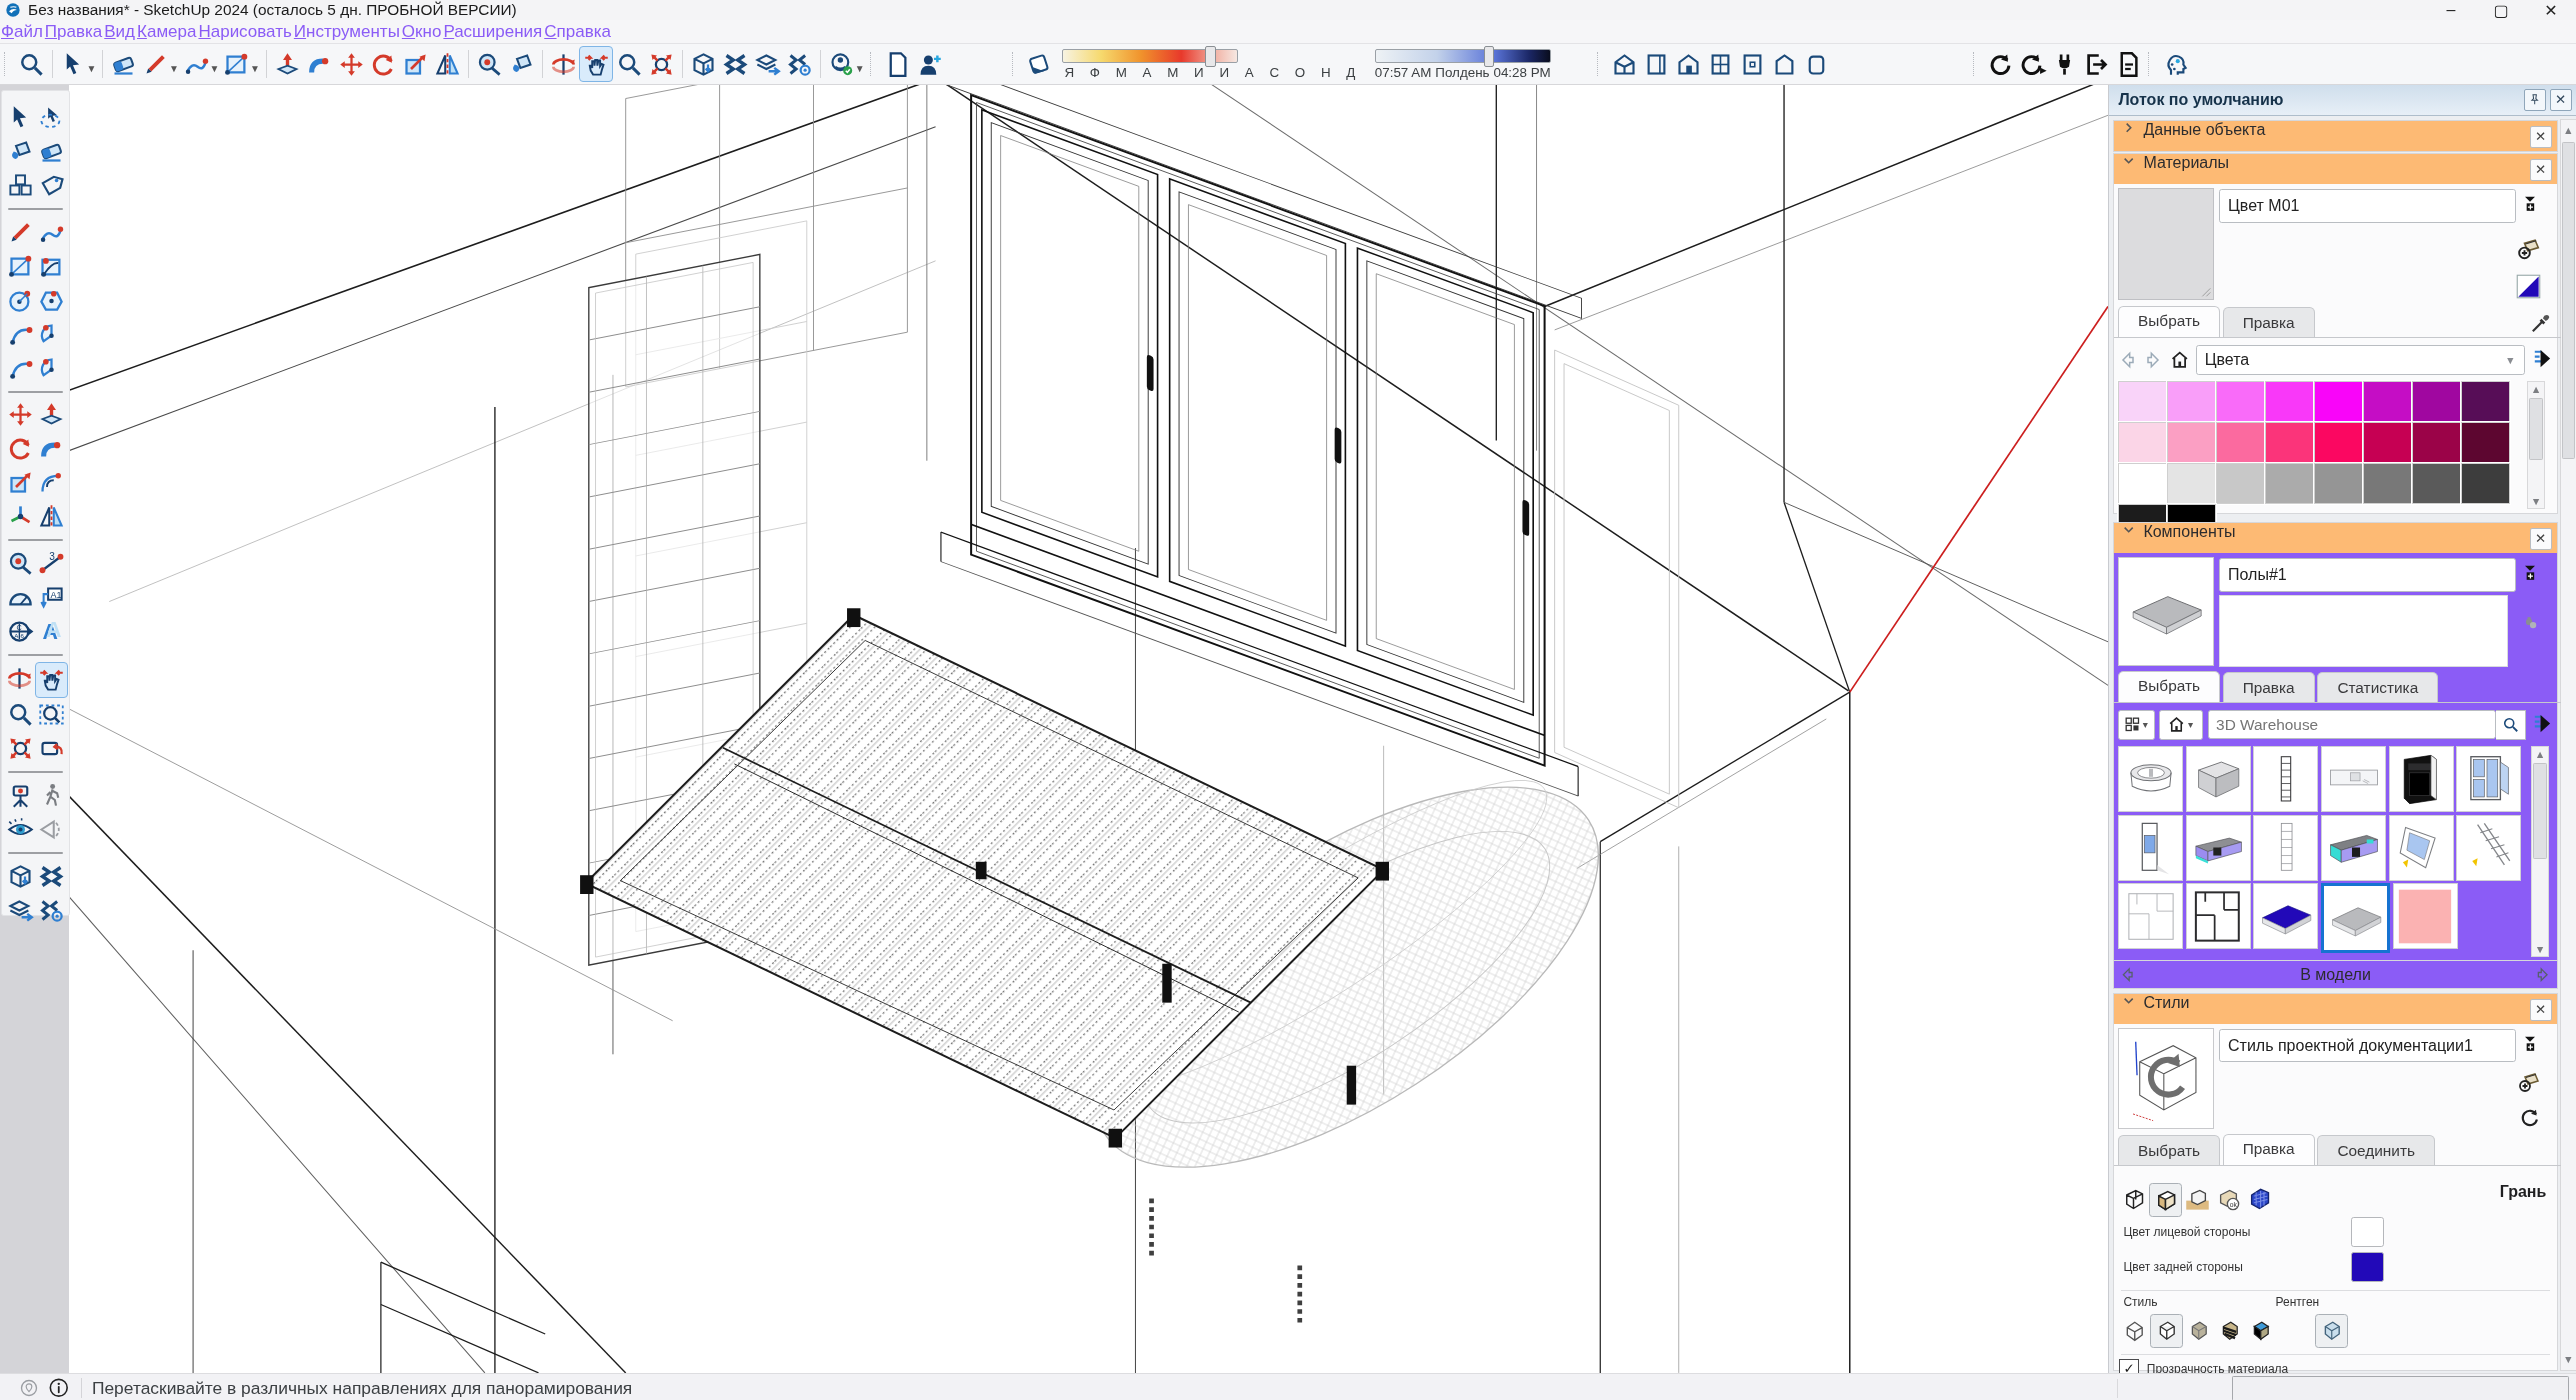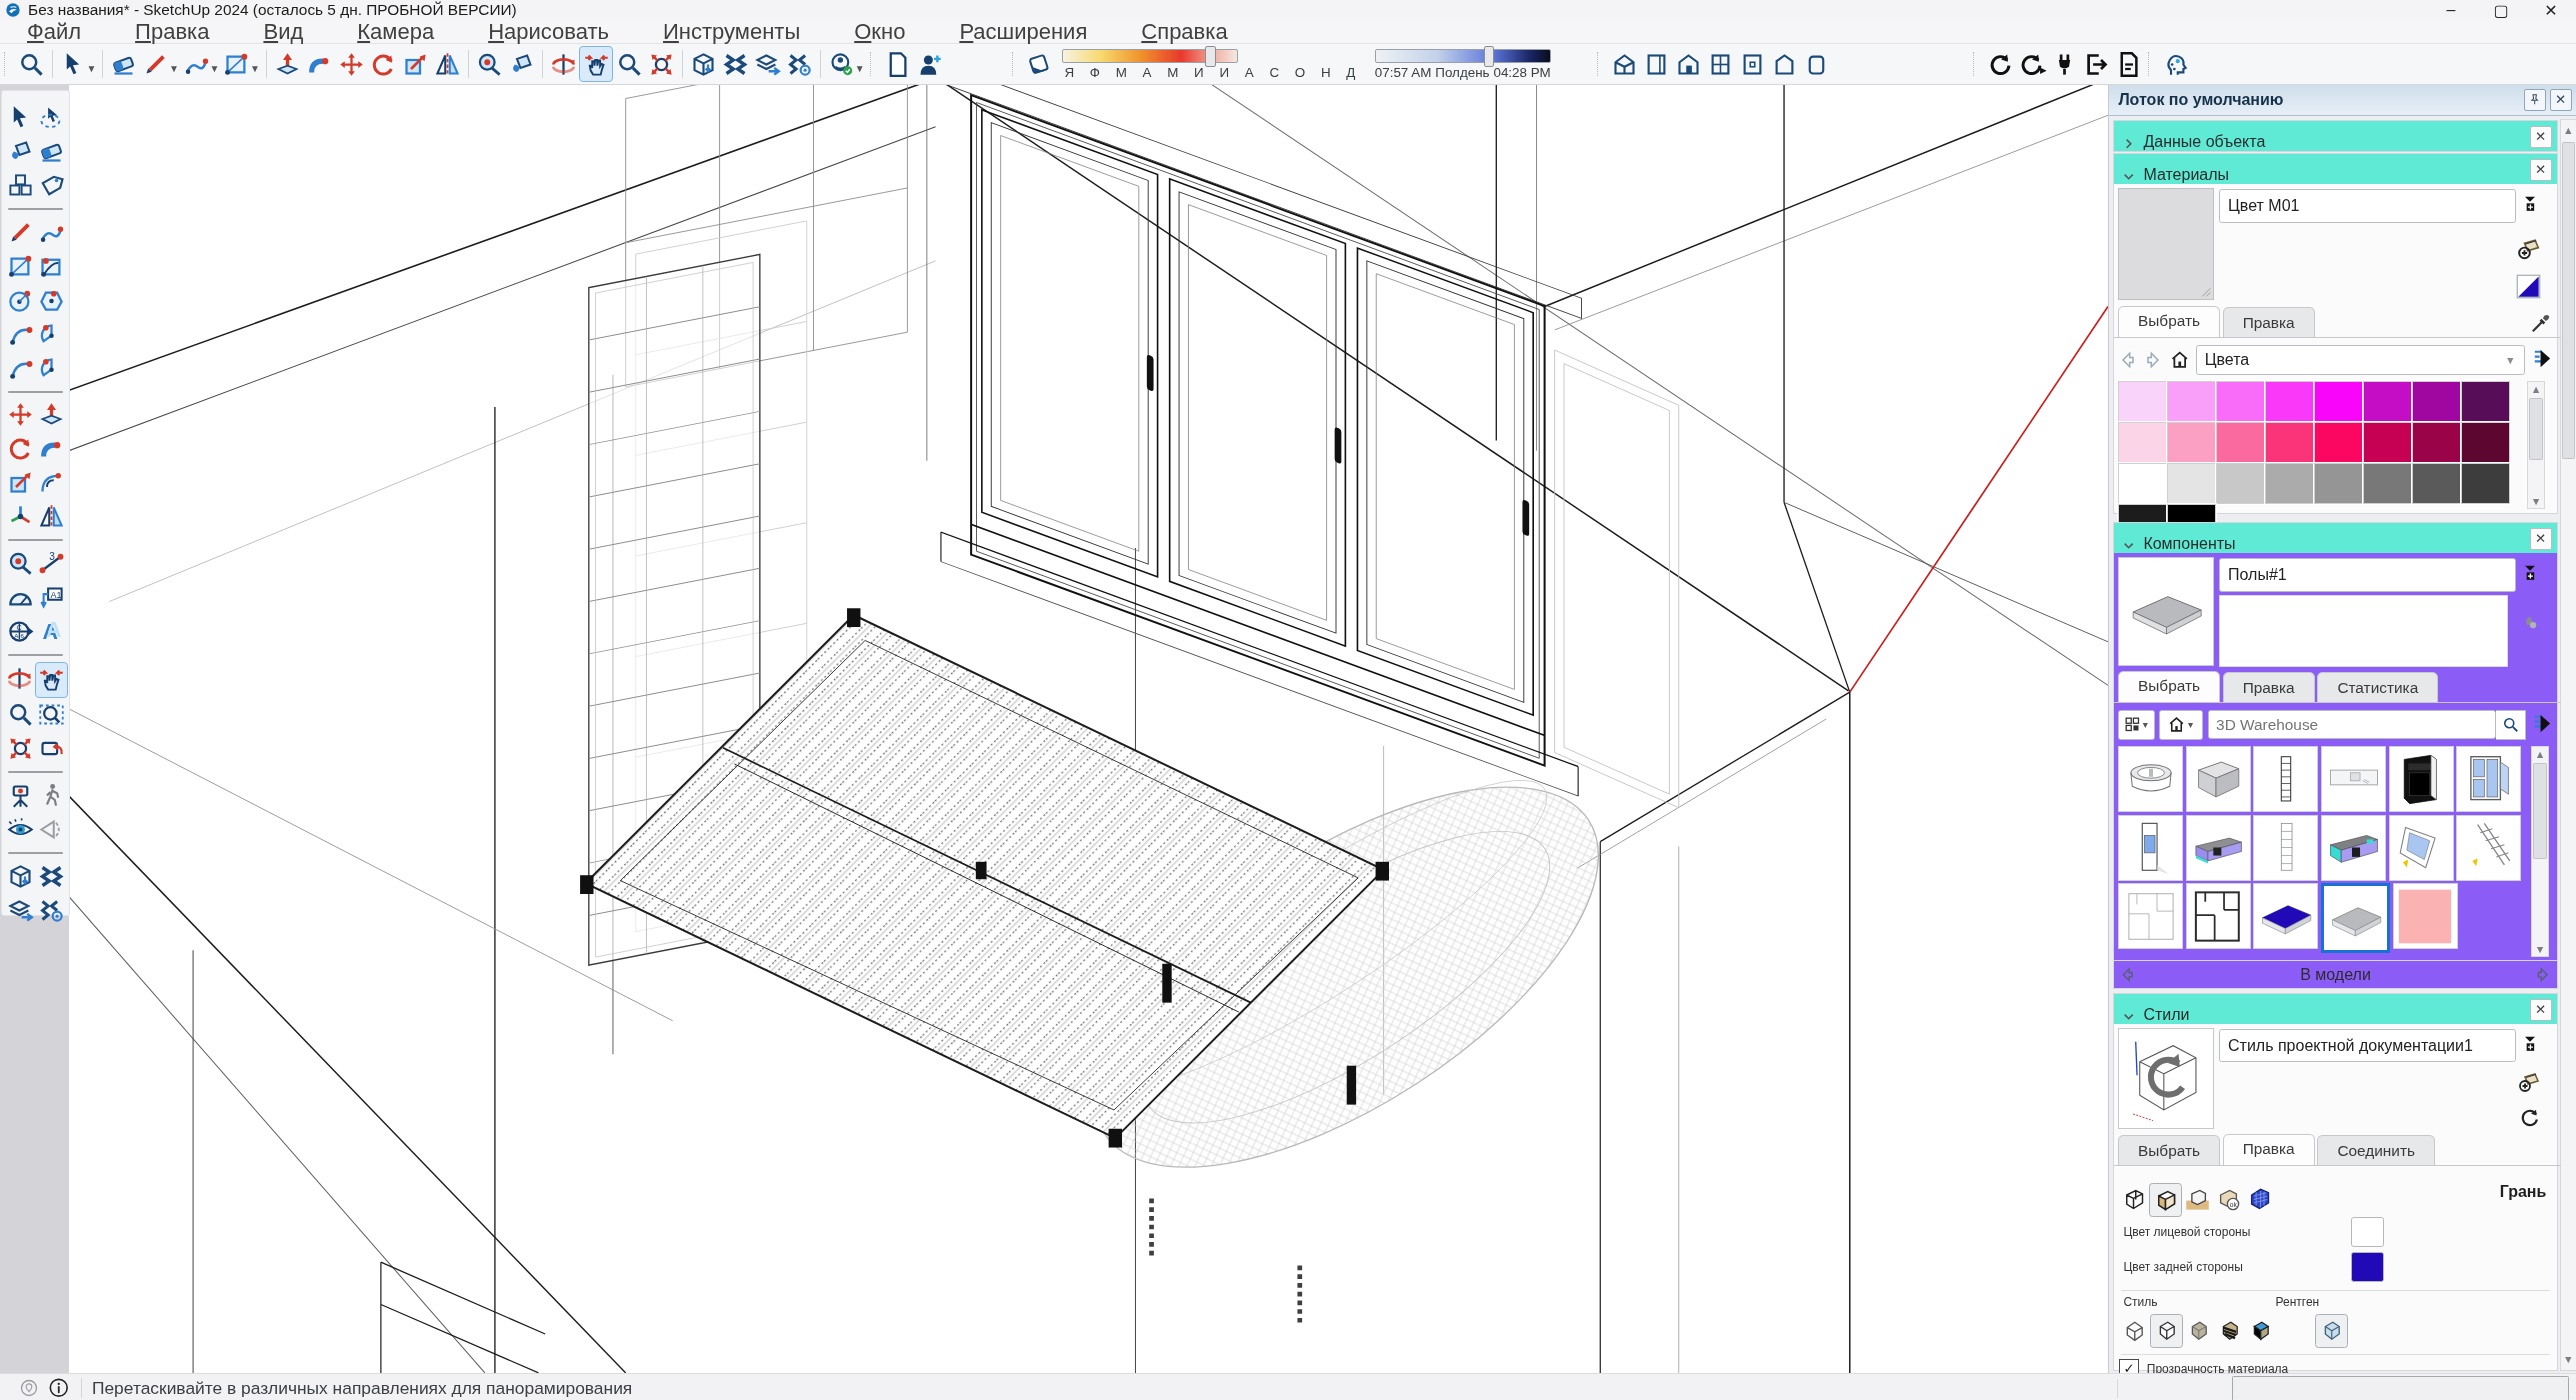--- a/index.html
+++ b/index.html
@@ -4,21 +4,21 @@
 <style>
   html,body{margin:0;padding:0;background:#d4d4d8;}
   body{width:2576px;height:1401px;position:relative;font-family:"Liberation Sans",sans-serif;overflow:hidden;
        -webkit-font-smoothing:antialiased;color:#1a1a1a;}
   .abs{position:absolute;}
   
   #titlebar{left:0;top:0;width:2576px;height:20px;background:#f4f4f6;display:flex;align-items:center;}
   #title-text{font-size:15.4px;color:#1b1b1b;margin-left:6.7px;}
   .winbtn{width:50px;height:20px;display:flex;align-items:center;justify-content:center;font-size:16px;color:#222;}
   #menubar{left:0;top:20px;width:2576px;height:23px;background:#f6f6f8;display:flex;align-items:center;border-bottom:0.7px solid #e3e3e6;}
-  .mi{font-size:22px;padding:0 27px;color:#404040;}
+  .mi{font-size:17px;padding:0 1px;color:#8b5cf6;}
   .mi::first-letter{text-decoration:underline;}
   #toolbar{left:0;top:44px;width:2576px;height:40px;background:#f6f7f9;border-bottom:0.7px solid #d7d7da;display:flex;align-items:center;}
   .ti{width:32px;height:34px;display:flex;align-items:center;justify-content:center;border-radius:4px;flex:0 0 auto;}
   .ti svg{width:27px;height:27px;}
   .ti.sel{background:#d9ebfb;border:1.3px solid #7fb5e6;}
   .caret{font-size:10px;color:#555;margin:9.4px 1.3px 0 -2.7px;flex:0 0 auto;}
   .sep-v{width:0.7px;height:28px;background:#d2d3d6;margin:0 4.7px;flex:0 0 auto;}
   .grip{width:4px;height:24px;border-left:1.3px dotted #b7bac0;margin:0 6px 0 4px;flex:0 0 auto;}
   
   .sliderwrap{display:flex;flex-direction:column;margin:0 6.7px;}
@@ -32,21 +32,21 @@
   .pi svg{width:27px;height:27px;}
   .pi.sel{background:#d9ebfb;border:1.3px solid #7fb5e6;}
   .pdiv{width:55px;height:2px;background:#9d9fa3;margin:5.4px 0;border-radius:1.3px;}
   
   #canvas{left:69px;top:85px;width:2039px;height:1288px;background:#ffffff;}
   
   #tray{left:2108px;top:85px;width:468px;height:1288px;background:#eceef1;border-left:0.7px solid #c9cbd0;}
   #tray-header{left:0;top:0;width:468px;height:29.5px;background:linear-gradient(#cfdeec,#e7eff7);display:flex;align-items:center;border-bottom:0.7px solid #aebdcb;}
   #tray-title{font-size:16px;font-weight:bold;color:#16324a;margin-left:9.4px;}
   .hbtn{width:20px;height:20px;border:0.7px solid #8fa6ba;background:#f3f7fb;border-radius:2px;display:flex;align-items:center;justify-content:center;font-size:13.4px;color:#33495e;margin-left:4px;}
-  .sect-hdr{width:443px;height:29.5px;background:#5eead4;border:0.7px solid #d6d7da;display:flex;align-items:flex-end;font-size:16px;color:#2c2c2e;}
+  .sect-hdr{width:443px;height:29.5px;background:#fdba74;border:0.7px solid #d6d7da;display:flex;align-items:flex-start;font-size:16px;color:#2c2c2e;}
   .chev{margin:0 8px 0 8px;}
   .xbtn{width:20px;height:20px;border:0.7px solid #b9bdc2;background:#fbfbfc;border-radius:2px;display:flex;align-items:center;justify-content:center;font-size:13.4px;color:#444;position:absolute;right:5.4px;}
   .nameinput{border:0.7px solid #b9bdc2;border-radius:2.7px;background:#fff;font-size:16px;color:#222;font-family:"Liberation Sans",sans-serif;padding:0 8px;}
   .microbtn{width:27px;height:32px;display:flex;align-items:center;justify-content:center;}
   .tabrow{display:flex;align-items:flex-end;height:31px;border-bottom:0.7px solid #c6c8cc;}
   .tab{font-size:15.4px;color:#3a3a3c;background:#e7e8ea;border:0.7px solid #c6c8cc;border-bottom:none;border-radius:5.4px 5.4px 0 0;padding:5.4px 19px;margin-right:2.7px;}
   .tab.active{background:#fdfdfe;padding-bottom:6.7px;}
   .navrow{display:flex;align-items:center;}
   .dropbox{height:28px;background:#fff;border:0.7px solid #b9bdc2;border-radius:2.7px;display:flex;align-items:center;font-size:16px;color:#222;padding:0 8px;justify-content:space-between;gap:44px;}
   .swatch{width:47px;height:39px;border:0.7px solid #cfcfcf;outline:1.3px solid #fff;}

